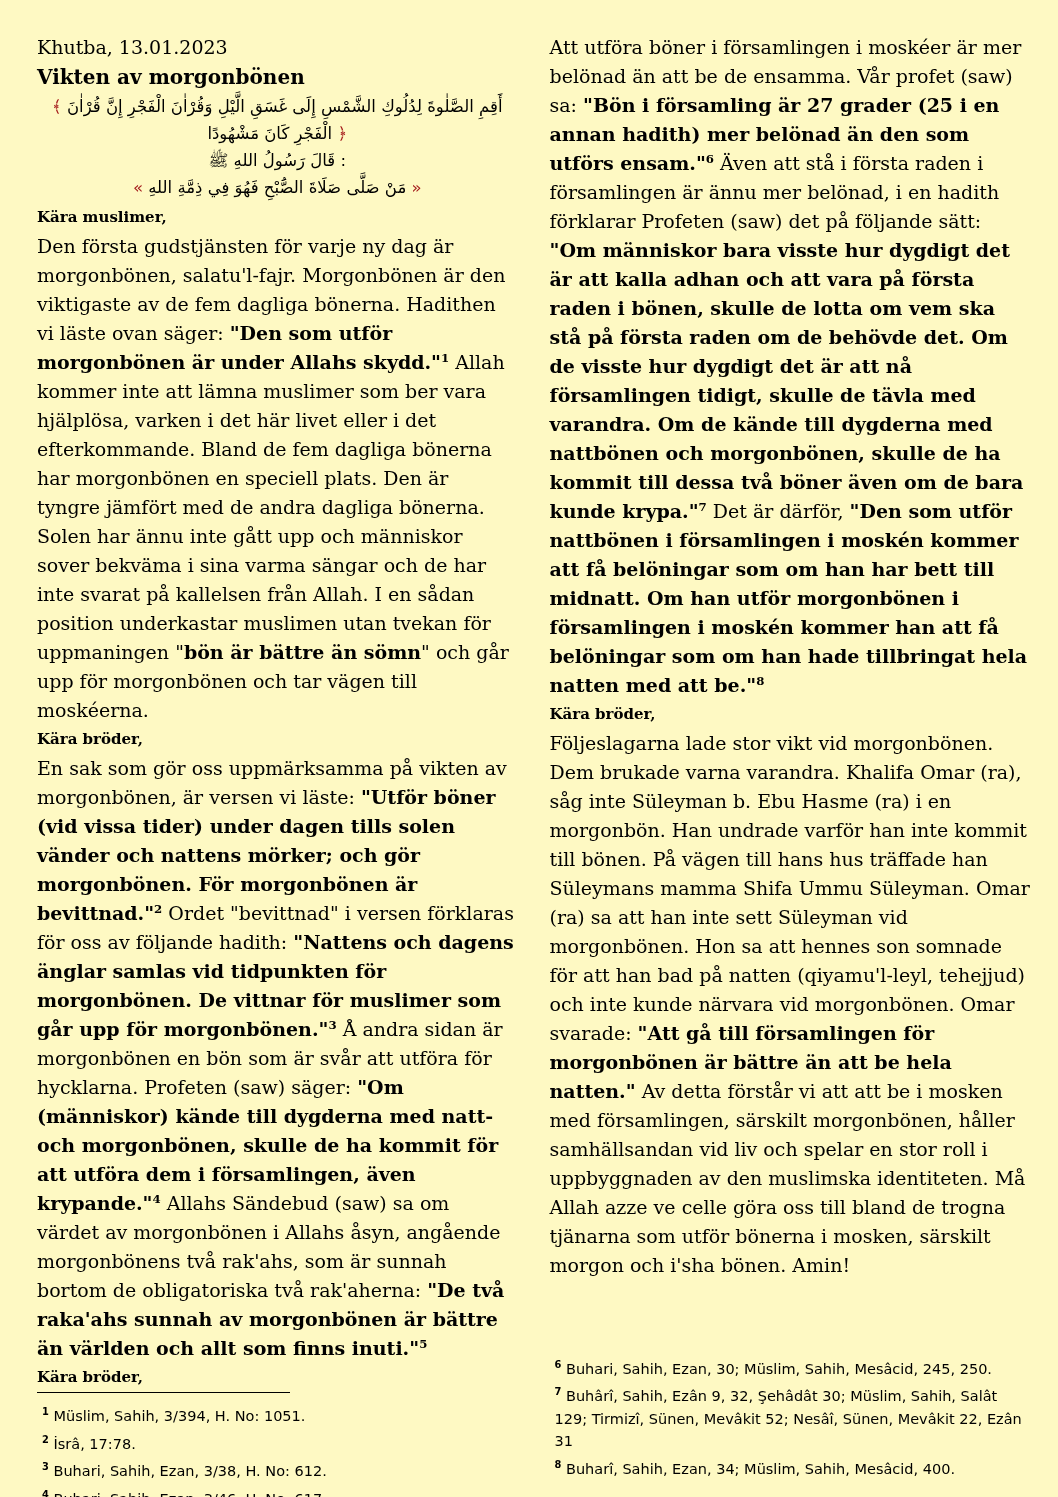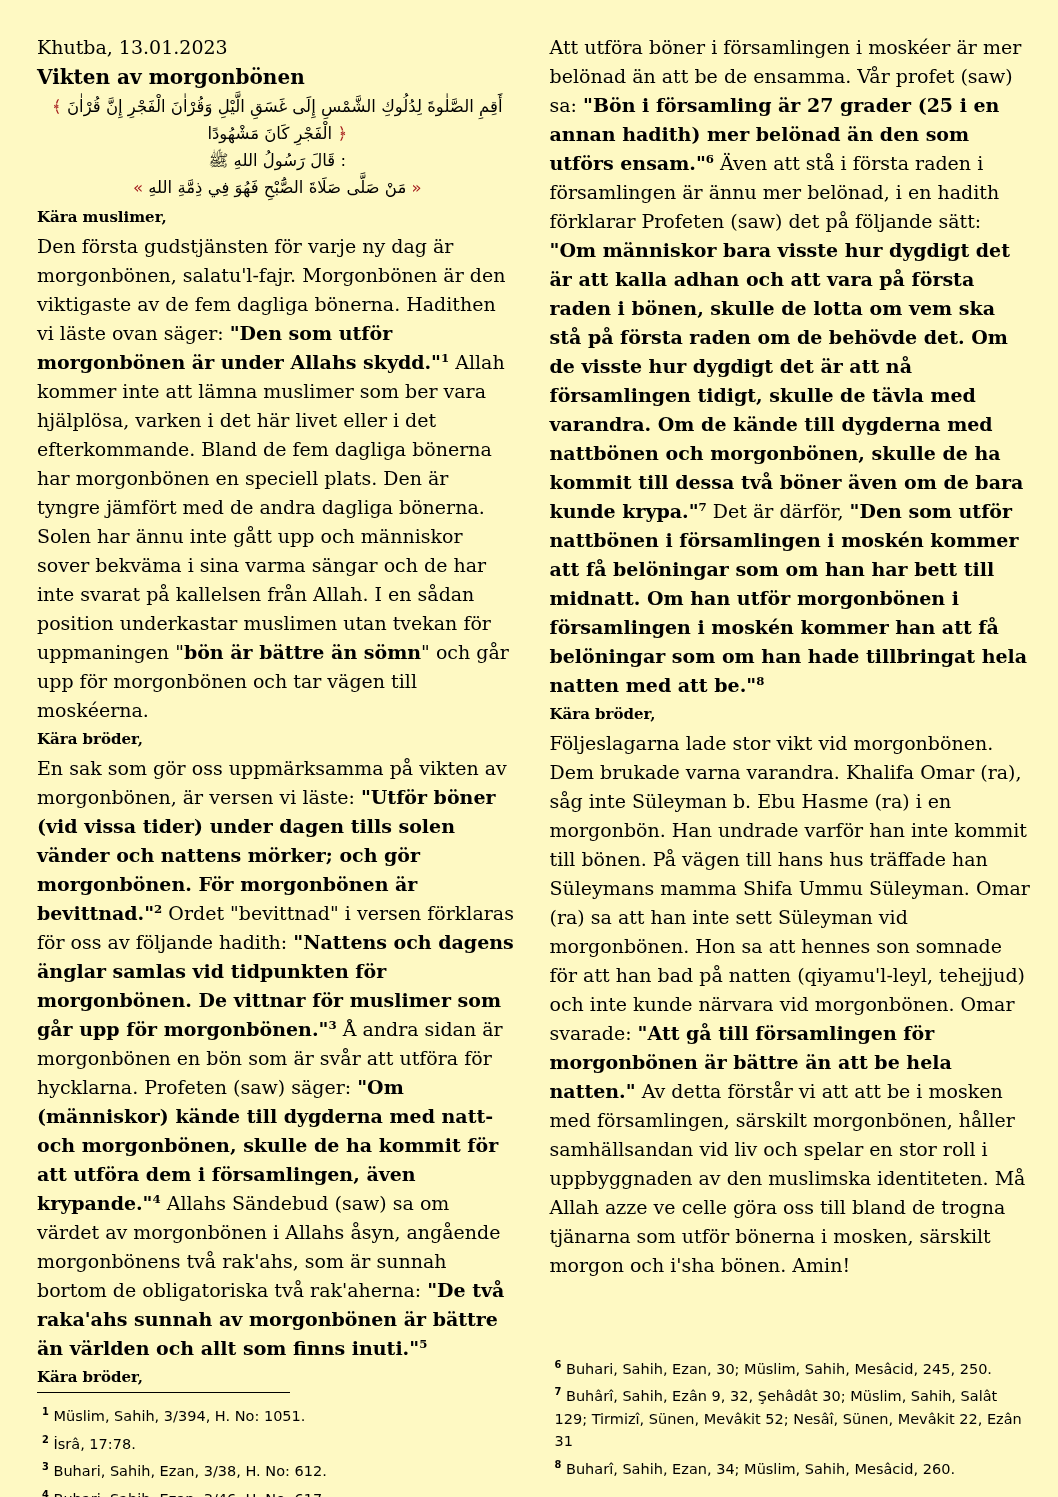--- a/index.html
+++ b/index.html
@@ -79,16 +79,16 @@
       </div>
     </div>
   <div class="col" id="col-1">
       <p class="para"><span>Att utföra böner i församlingen i moskéer är mer belönad än att be de ensamma. Vår profet (saw) sa: </span><span class="b">"Bön i församling är 27 grader (25 i en annan hadith) mer belönad än den som utförs ensam."</span><sup class="b">6</sup><span> Även att stå i första raden i församlingen är ännu mer belönad, i en hadith förklarar Profeten (saw) det på följande sätt: </span><span class="b">"Om människor bara visste hur dygdigt det är att kalla adhan och att vara på första raden i bönen, skulle de lotta om vem ska stå på första raden om de behövde det. Om de visste hur dygdigt det är att nå församlingen tidigt, skulle de tävla med varandra. Om de kände till dygderna med nattbönen och morgonbönen, skulle de ha kommit till dessa två böner även om de bara kunde krypa."</span><sup class="b">7</sup><span> Det är därför, </span><span class="b">"Den som utför nattbönen i församlingen i moskén kommer att få belöningar som om han har bett till midnatt. Om han utför morgonbönen i församlingen i moskén kommer han att få belöningar som om han hade tillbringat hela natten med att be."</span><sup class="b">8</sup></p>
       <p class="heading"><span class="b">Kära bröder,</span></p>
       <p class="para"><span>Följeslagarna lade stor vikt vid morgonbönen. Dem brukade varna varandra. Khalifa Omar (ra), såg inte Süleyman b. Ebu Hasme (ra) i en morgonbön. Han undrade varför han inte kommit till bönen. På vägen till hans hus träffade han Süleymans mamma Shifa Ummu Süleyman. Omar (ra) sa att han inte sett Süleyman vid morgonbönen. Hon sa att hennes son somnade för att han bad på natten (qiyamu'l-leyl, tehejjud) och inte kunde närvara vid morgonbönen. Omar svarade: </span><span class="b">"Att gå till församlingen för morgonbönen är bättre än att be hela natten."</span><span> Av detta förstår vi att att be i mosken med församlingen, särskilt morgonbönen, håller samhällsandan vid liv och spelar en stor roll i uppbyggnaden av den muslimska identiteten. Må Allah azze ve celle göra oss till bland de trogna tjänarna som utför bönerna i mosken, särskilt morgon och i'sha bönen. Amin!</span></p>
       <div class="spacer"></div>
       <div class="footnotes">
         <p class="fn"><sup>6</sup><span> Buhari, Sahih, Ezan, 30; Müslim, Sahih, Mesâcid, 245, 250.</span></p>
         <p class="fn"><sup>7</sup><span> Buhârî, Sahih, Ezân 9, 32, Şehâdât 30; Müslim, Sahih, Salât 129; Tirmizî, Sünen, Mevâkit 52; Nesâî, Sünen, Mevâkit 22, Ezân 31</span></p>
-        <p class="fn"><sup>8</sup><span> Buharî, Sahih, Ezan, 34; Müslim, Sahih, Mesâcid, 260.</span></p>
+        <p class="fn"><sup>8</sup><span> Buharî, Sahih, Ezan, 34; Müslim, Sahih, Mesâcid, 400.</span></p>
       </div>
     </div>
 </div>
 
 </body></html>

